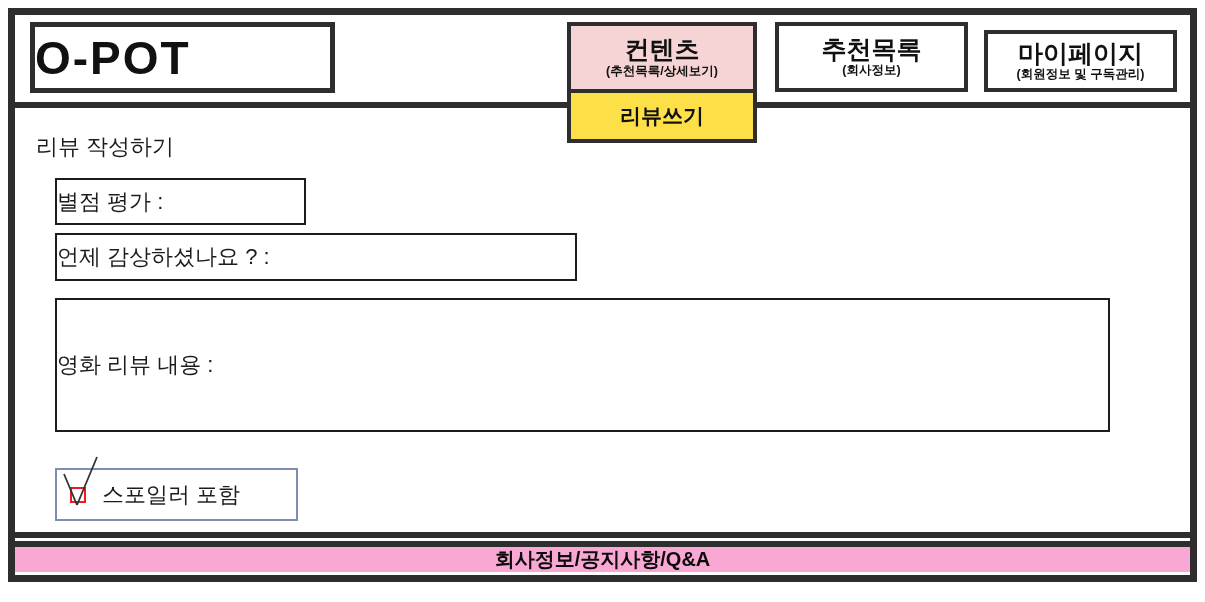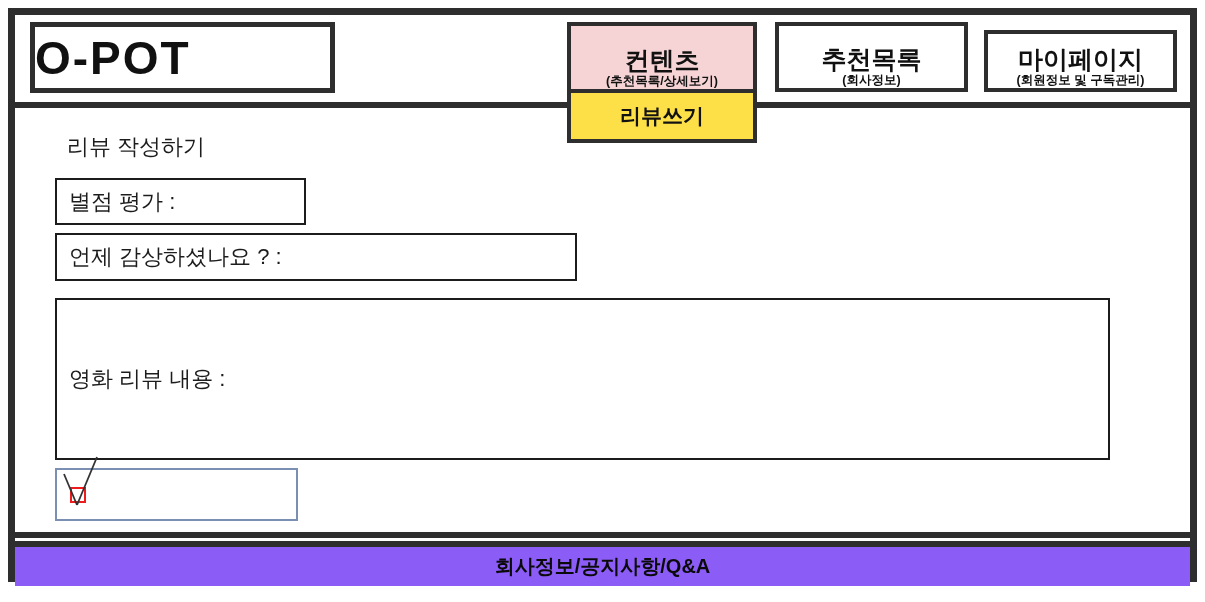--- a/index.html
+++ b/index.html
@@ -31,21 +31,21 @@
     z-index: 2;
   }
   .logo-text {
     font-size: 46px; font-weight: 800; letter-spacing: 2px;
     font-stretch: condensed;
   }
   .tab {
     border: 4px solid #2e2e2e;
     background: #ffffff;
     display: flex; flex-direction: column;
-    align-items: center; justify-content: flex-end;
+    align-items: center; justify-content: center;
     z-index: 2; cursor: pointer;
   }
   .tab-main { font-size: 25px; font-weight: 800; line-height: 1.1; }
   .tab-sub  { font-size: 12.5px; font-weight: 700; line-height: 1.2; }
   .tab-contents { left: 567px; top: 22px; width: 190px; height: 71px; }
   .tab-party    { left: 775px; top: 22px; width: 193px; height: 70px; }
   .tab-mypage   { left: 984px; top: 30px; width: 193px; height: 62px; }
 
   .divider {
     left: 15px; width: 1175px; height: 6px;
@@ -57,35 +57,35 @@
   .subtab {
     left: 567px; top: 89px; width: 190px; height: 54px;
     border: 4px solid #2e2e2e;
     display: flex; align-items: center; justify-content: center;
     font-size: 21px; font-weight: 800;
     z-index: 3; cursor: pointer;
   }
 
   
   .page-title {
-    left: 67px; top: 132px;
+    left: 36px; top: 132px;
     font-size: 22px; font-weight: 400; color: #1c1c1c;
     z-index: 1;
   }
   .field {
     border: 2px solid #1c1c1c;
     background: #ffffff;
     display: flex; align-items: center;
-    padding-left: 12px;
+    padding-left: 0;
     font-size: 22px; color: #1c1c1c;
     z-index: 1;
   }
   .field-rating  { left: 55px; top: 178px; width: 251px; height: 47px; }
   .field-watched { left: 55px; top: 233px; width: 522px; height: 48px; }
-  .field-review  { left: 55px; top: 298px; width: 1055px; height: 162px; }
+  .field-review  { left: 55px; top: 298px; width: 1055px; height: 134px; }
 
   .spoiler-box {
     left: 55px; top: 468px; width: 243px; height: 53px;
     border: 2px solid #7b8fb2;
     background: #ffffff;
     display: flex; align-items: center;
     z-index: 1;
   }
   .spoiler-checkbox {
     position: absolute; left: 13px; top: 17px;
@@ -98,23 +98,23 @@
     margin-left: 45px;
     font-size: 22px; color: #1c1c1c;
   }
   .checkmark-svg {
     left: 50px; top: 448px; width: 60px; height: 70px;
     z-index: 4; pointer-events: none; overflow: visible;
   }
 
   
   .footer {
-    left: 15px; top: 541px; width: 1175px; height: 45px;
+    left: 15px; top: 541px; width: 1175px; height: 31px;
     border-top: 6px solid #2e2e2e;
-    background: #8b5cf6;
+    background: #f9a8d4;
     display: flex; align-items: center; justify-content: center;
     z-index: 1;
   }
   .footer-text {
     font-size: 20px; font-weight: 800; color: #0a0a0a;
     cursor: pointer;
   }
 </style>
 </head>
 <body>
@@ -155,20 +155,21 @@
 <div class="abs field field-watched">
   <span>언제 감상하셨나요 ? :</span>
 </div>
 
 <div class="abs field field-review">
   <span>영화 리뷰 내용 :</span>
 </div>
 
 <div class="abs spoiler-box">
   <span class="spoiler-checkbox"></span>
+  <span class="spoiler-label">스포일러 포함</span>
 </div>
 
 <svg class="abs checkmark-svg" viewBox="0 0 60 70" aria-hidden="true">
   <line x1="14" y1="26" x2="27" y2="57" stroke="#333333" stroke-width="1.8"></line>
   <line x1="47" y1="9" x2="27" y2="57" stroke="#333333" stroke-width="1.8"></line>
 </svg>
 
 <div class="abs divider divider-content"></div>
 
 <div class="abs footer">

